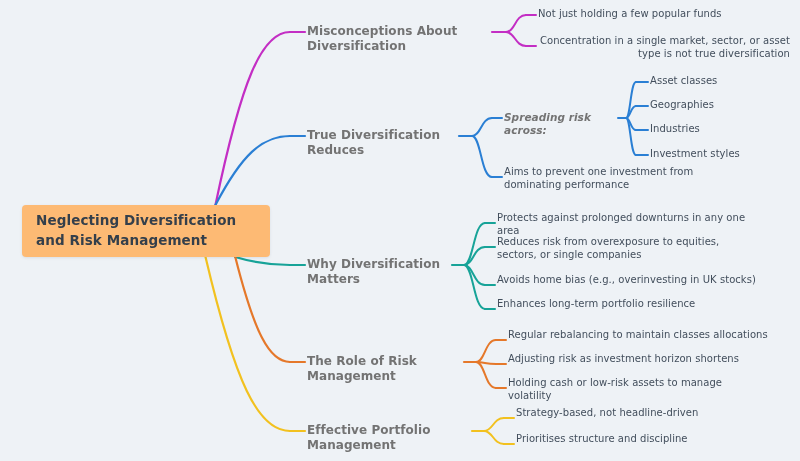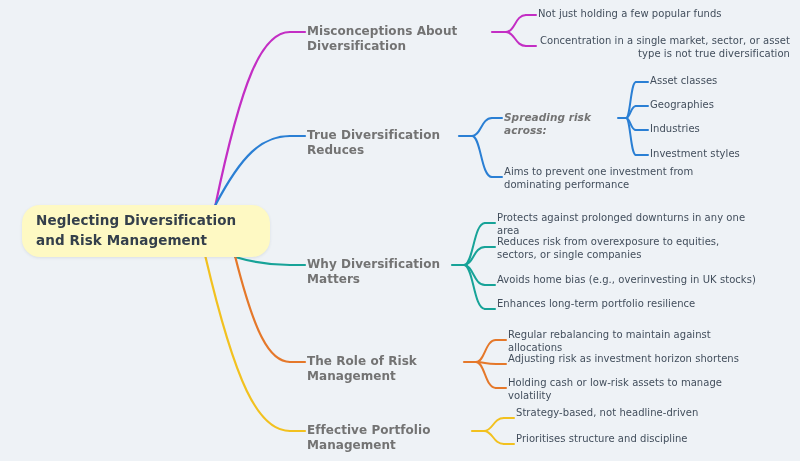--- a/index.html
+++ b/index.html
@@ -26,22 +26,22 @@
     height: 461px;
   }
   .node-label {
     position: absolute;
     color: #737373;
     line-height: 1.25;
     white-space: pre-line;
   }
   .root-box {
     position: absolute;
-    background: #fef9c3;
-    border-radius: 18px;
+    background: #fdba74;
+    border-radius: 4px;
     box-shadow: 0 1px 3px rgba(40,60,90,0.10);
     display: flex;
     align-items: center;
     box-sizing: border-box;
   }
   .root-text {
     font-size: 13.5px;
     font-weight: bold;
     color: #343f4b;
     line-height: 1.45;
@@ -137,20 +137,20 @@
       <div class="node-label leaf-label" style="left: 650px; top: 99px; width: 140px;">Geographies</div>
       <div class="node-label leaf-label" style="left: 650px; top: 123px; width: 140px;">Industries</div>
       <div class="node-label leaf-label" style="left: 650px; top: 148px; width: 140px;">Investment styles</div>
       <div class="node-label leaf-label" style="left: 504px; top: 166px; width: 222px;">Aims to prevent one investment from dominating performance</div>
       <div class="node-label branch-label" style="left: 307px; top: 257px; width: 140px;">Why Diversification Matters</div>
       <div class="node-label leaf-label" style="left: 497px; top: 212px; width: 260px;">Protects against prolonged downturns in any one area</div>
       <div class="node-label leaf-label" style="left: 497px; top: 236px; width: 252px;">Reduces risk from overexposure to equities, sectors, or single companies</div>
       <div class="node-label leaf-label" style="left: 497px; top: 274px; width: 260px;">Avoids home bias (e.g., overinvesting in UK stocks)</div>
       <div class="node-label leaf-label" style="left: 497px; top: 298px; width: 260px;">Enhances long-term portfolio resilience</div>
       <div class="node-label branch-label" style="left: 307px; top: 354px; width: 150px;">The Role of Risk Management</div>
-      <div class="node-label leaf-label" style="left: 508px; top: 329px; width: 260px;">Regular rebalancing to maintain against allocations</div>
+      <div class="node-label leaf-label" style="left: 508px; top: 329px; width: 260px;">Regular rebalancing to maintain classes allocations</div>
       <div class="node-label leaf-label" style="left: 508px; top: 353px; width: 260px;">Adjusting risk as investment horizon shortens</div>
       <div class="node-label leaf-label" style="left: 508px; top: 377px; width: 260px;">Holding cash or low-risk assets to manage volatility</div>
       <div class="node-label branch-label" style="left: 307px; top: 423px; width: 158px;">Effective Portfolio Management</div>
       <div class="node-label leaf-label" style="left: 516px; top: 407px; width: 260px;">Strategy-based, not headline-driven</div>
       <div class="node-label leaf-label" style="left: 516px; top: 433px; width: 260px;">Prioritises structure and discipline</div>
     </div>
 </div>
 
 </body></html>

